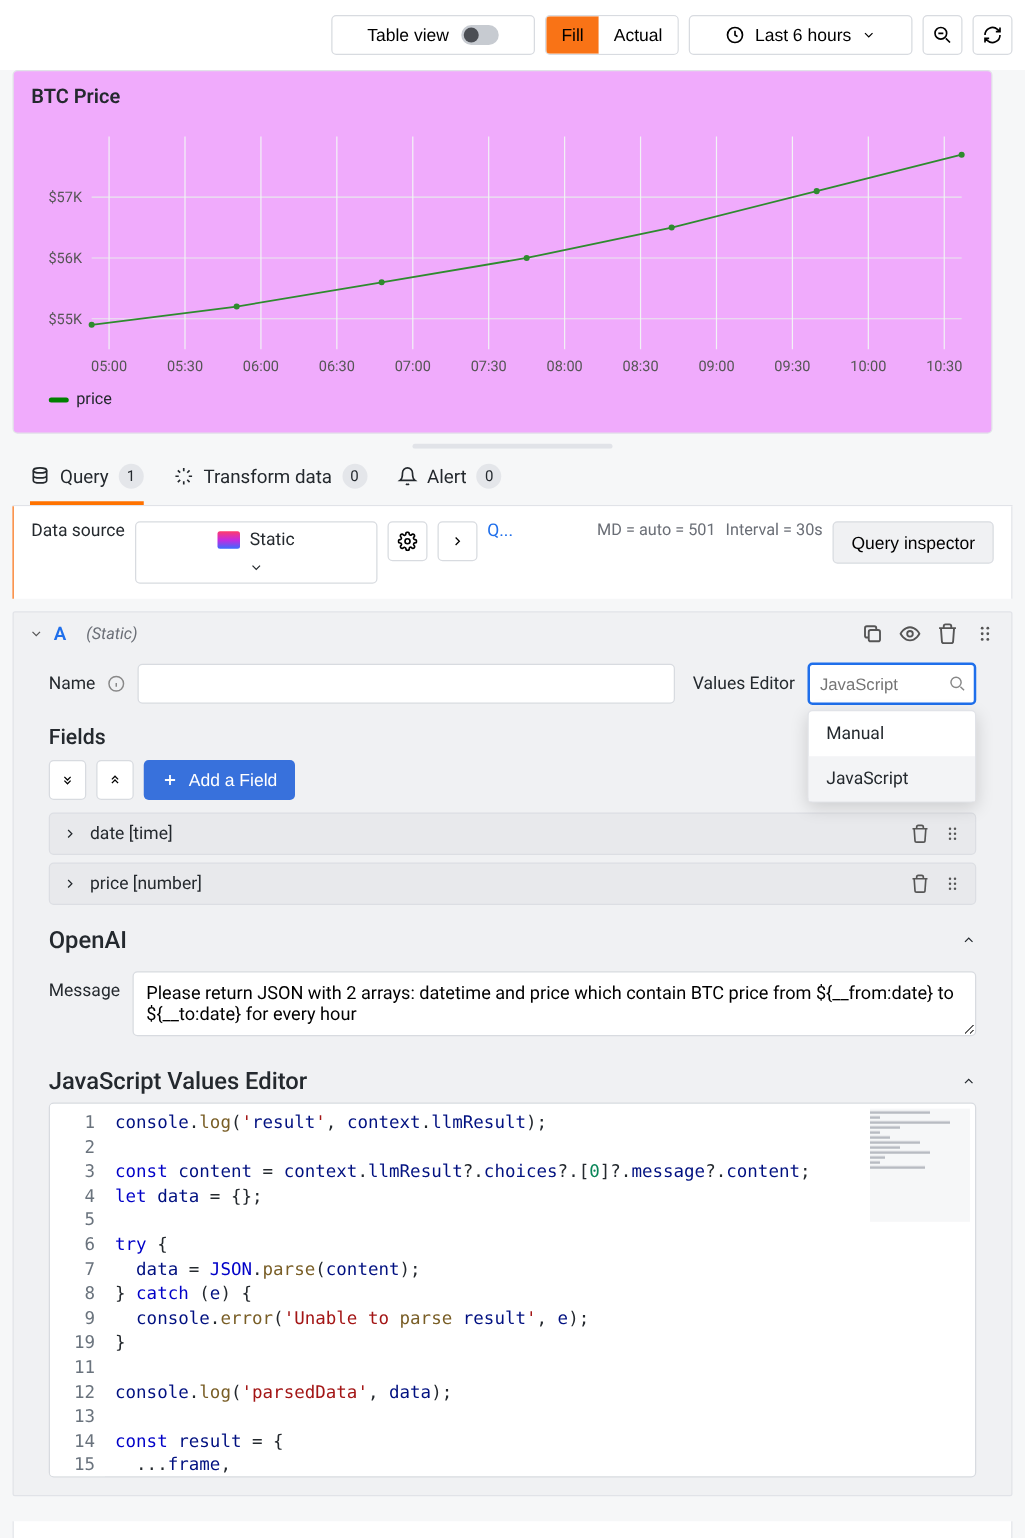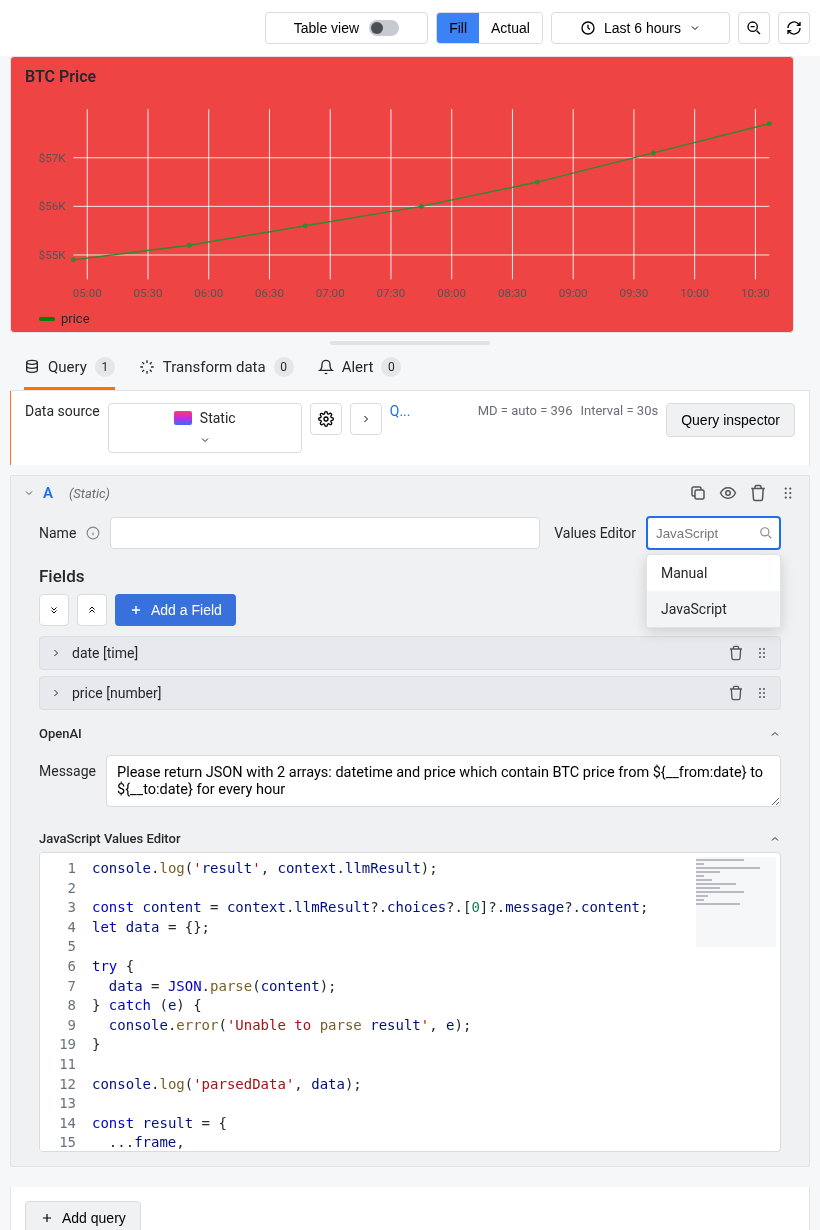--- a/index.html
+++ b/index.html
@@ -54,40 +54,40 @@
     overflow: hidden;
     height: 32px;
   }
   .seg-btn {
     padding: 6px 12px;
     background: #fff;
     border: none;
     cursor: pointer;
     font-size: 14px;
   }
-  .seg-btn.active { background: #3b82f6; font-weight: 500; }
+  .seg-btn.active { background: #f97316; font-weight: 500; }
   .icon-btn {
     width: 32px; height: 32px;
     display: inline-flex;
     align-items: center;
     justify-content: center;
     border: 1px solid #d8dbe0;
     background: #fff;
     border-radius: 4px;
     cursor: pointer;
   }
   .time-range-btn svg, .icon-btn svg { flex-shrink: 0; }
 
   
   .panel {
     margin: 0px 26px 8px 10px;
     border: 1px solid #e1e3e8;
     border-radius: 4px;
-    background: #ef4444;
-    padding: 10px 14px 6px 14px;
+    background: #f0abfc;
+    padding: 10px 14px 20px 14px;
   }
   .panel-title { font-weight: 600; font-size: 16px; margin-bottom: 10px; }
   .chart-wrap { position: relative; height: 230px; }
   svg.chart { width: 100%; height: 210px; }
   .legend { display: flex; align-items: center; gap: 6px; font-size: 13px; margin-top: 2px; padding-left: 14px;}
   .legend-swatch { width: 16px; height: 4px; background: green; border-radius: 2px; }
   .resize-handle { width: 160px; height: 4px; background: #e1e3e8; border-radius: 2px; margin: 6px auto 0 auto; }
 
   
   .tabs {
@@ -244,21 +244,21 @@
     border: 1px solid #dcdee3;
     border-radius: 4px;
     padding: 8px 10px;
     font-size: 14px;
   }
   .field-row .row-actions { margin-left: auto; display: flex; gap: 10px; }
 
   .collapsible-header {
     display: flex; align-items: center; justify-content: space-between;
     padding: 10px 28px 6px 28px;
-    font-size: 13px; font-weight: 500;
+    font-size: 19px; font-weight: 500;
   }
   .msg-row {
     display: flex; gap: 10px; padding: 8px 28px 14px 28px; align-items: flex-start;
   }
   .msg-label { padding-top: 8px; }
   .msg-textarea {
     flex: 1;
     border: 1px solid #d8dbe0; border-radius: 4px;
     padding: 8px 10px; font-size: 14.5px; font-family: inherit;
     resize: both; height: 52px; background: #fff;
@@ -457,21 +457,21 @@
         <path d="M19.4 15a1.7 1.7 0 0 0 .3 1.8l.1.1a2 2 0 1 1-2.8 2.8l-.1-.1a1.7 1.7 0 0 0-1.8-.3 1.7 1.7 0 0 0-1 1.5V21a2 2 0 1 1-4 0v-.1a1.7 1.7 0 0 0-1.1-1.5 1.7 1.7 0 0 0-1.8.3l-.1.1a2 2 0 1 1-2.8-2.8l.1-.1a1.7 1.7 0 0 0 .3-1.8 1.7 1.7 0 0 0-1.5-1H3a2 2 0 1 1 0-4h.1a1.7 1.7 0 0 0 1.5-1.1 1.7 1.7 0 0 0-.3-1.8l-.1-.1a2 2 0 1 1 2.8-2.8l.1.1a1.7 1.7 0 0 0 1.8.3H9a1.7 1.7 0 0 0 1-1.5V3a2 2 0 1 1 4 0v.1a1.7 1.7 0 0 0 1 1.5 1.7 1.7 0 0 0 1.8-.3l.1-.1a2 2 0 1 1 2.8 2.8l-.1.1a1.7 1.7 0 0 0-.3 1.8V9c.3.6.9 1 1.5 1H21a2 2 0 1 1 0 4h-.1a1.7 1.7 0 0 0-1.5 1z"></path>
       </svg>
   </button>
   <button class="bc-btn">
     <svg width="12" height="12" viewBox="0 0 24 24" fill="none" stroke="currentColor" stroke-width="2">
         <path d="M9 6l6 6-6 6"></path>
       </svg>
   </button>
   <span class="link-blue" style="cursor:pointer;">Q...</span>
   <span class="spacer"></span>
-  <span class="info-text">MD = auto = 396</span>
+  <span class="info-text">MD = auto = 501</span>
   <span class="info-text">Interval = 30s</span>
   <button class="qinspect-btn">Query inspector</button>
 </div>
 
 <div class="query-section">
   <div class="q-header">
     <svg width="12" height="12" viewBox="0 0 24 24" fill="none" stroke="#555" stroke-width="2" style="cursor:pointer; position:absolute; left:12px;">
         <path d="M6 9l6 6 6-6"></path>
       </svg>
     <span class="q-letter">A</span>

